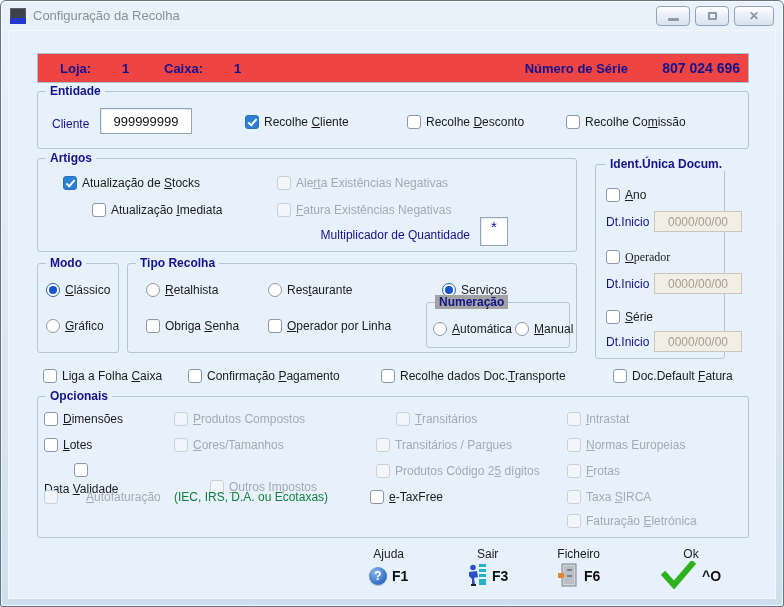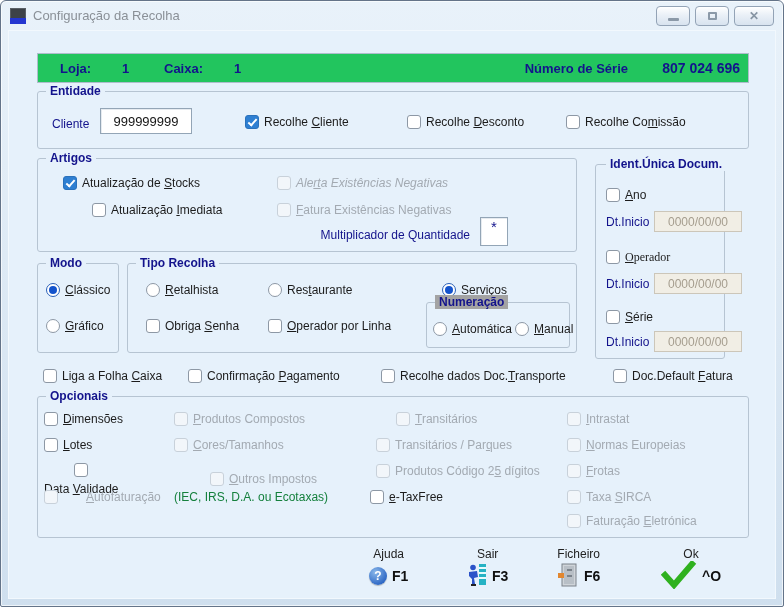--- a/index.html
+++ b/index.html
@@ -30,21 +30,21 @@
              box-shadow: inset 0 1px 0 rgba(255,255,255,.8); }
   .win-btn.close { width:40px; }
   .glyph-min { width:11px; height:3px; background:#8b99a8; border-radius:1px; margin-top:7px; }
   .glyph-max { width:9px; height:8px; border:2px solid #8b99a8; border-radius:1px; }
   .glyph-x { font-size:12px; line-height:1; }
 
   
   .client { position:absolute; left:7px; right:7px; top:29px; bottom:7px;
             background:#e6f1fb; border:1px solid #f2f8fd; }
 
-  .panel  { position:absolute; border:1px solid #aebdcc; background:#22c55e; }
+  .panel  { position:absolute; border:1px solid #aebdcc; background:#ef4444; }
   .groupbox { position:absolute; border:1px solid #b6c4d2; border-radius:3px; }
   .groupbox > *, .panel > *, .absrow > *, .btnbar > * { position:absolute; }
   .legend { top:-8px; left:8px; padding:0 4px; background:#e6f1fb; color:#13138c;
             font-weight:bold; white-space:nowrap; }
 
   .navy { color:#13138c; }
   .b { font-weight:bold; }
   .hdr { font-size:13px; }
   .serie-val { font-size:14px;text-align:right; }
 
@@ -138,21 +138,21 @@
     <div class="groupbox" style="left:28px; top:127px; width:540px; height:94px;">
       <span class="legend">Artigos</span>
       <div class="opt" style="left:25px; top:16px;">
         <span class="cb checked"></span>
         <span class="txt">Atualização de <u>S</u>tocks</span>
       </div>
       <div class="opt" style="left:54px; top:43px;">
         <span class="cb"></span>
         <span class="txt">Atualização <u>I</u>mediata</span>
       </div>
-      <div class="opt disabled" style="left:239px; top:16px;font-style:italic;">
+      <div class="opt disabled" style="left:239px; top:16px;">
         <span class="cb"></span>
         <span class="txt">Ale<u>rt</u>a Existências Negativas</span>
       </div>
       <div class="opt disabled" style="left:239px; top:43px;">
         <span class="cb"></span>
         <span class="txt"><u>F</u>atura Existências Negativas</span>
       </div>
       <span class="navy" style="left:258px; top:69px; width:174px; text-align:right; white-space:nowrap;">Multiplicador de Quantidade</span>
       <input class="field" style="left: 442px; top: 58px; width: 28px; height: 29px; color: rgb(19, 19, 140); font-size: 15px; padding: 0px 0px 10px;" value="*">
     </div>
@@ -266,21 +266,21 @@
       </div>
 
       <div class="opt disabled" style="left:136px; top:14px;">
         <span class="cb"></span>
         <span class="txt"><u>P</u>rodutos Compostos</span>
       </div>
       <div class="opt disabled" style="left:136px; top:40px;">
         <span class="cb"></span>
         <span class="txt"><u>C</u>ores/Tamanhos</span>
       </div>
-      <div class="opt disabled" style="left:136px; top:74px;padding-left:36px;">
+      <div class="opt disabled" style="left:136px; top:82px;padding-left:36px;">
         <span class="cb"></span>
         <span class="txt"><u>O</u>utros Impostos</span>
       </div>
       <span class="note" style="left:136px; top:93px;">(IEC, IRS, D.A. ou Ecotaxas)</span>
 
       <div class="opt disabled" style="left:338px; top:14px;padding-left:20px;">
         <span class="cb"></span>
         <span class="txt"><u>T</u>ransitários</span>
       </div>
       <div class="opt disabled" style="left:338px; top:40px;">

